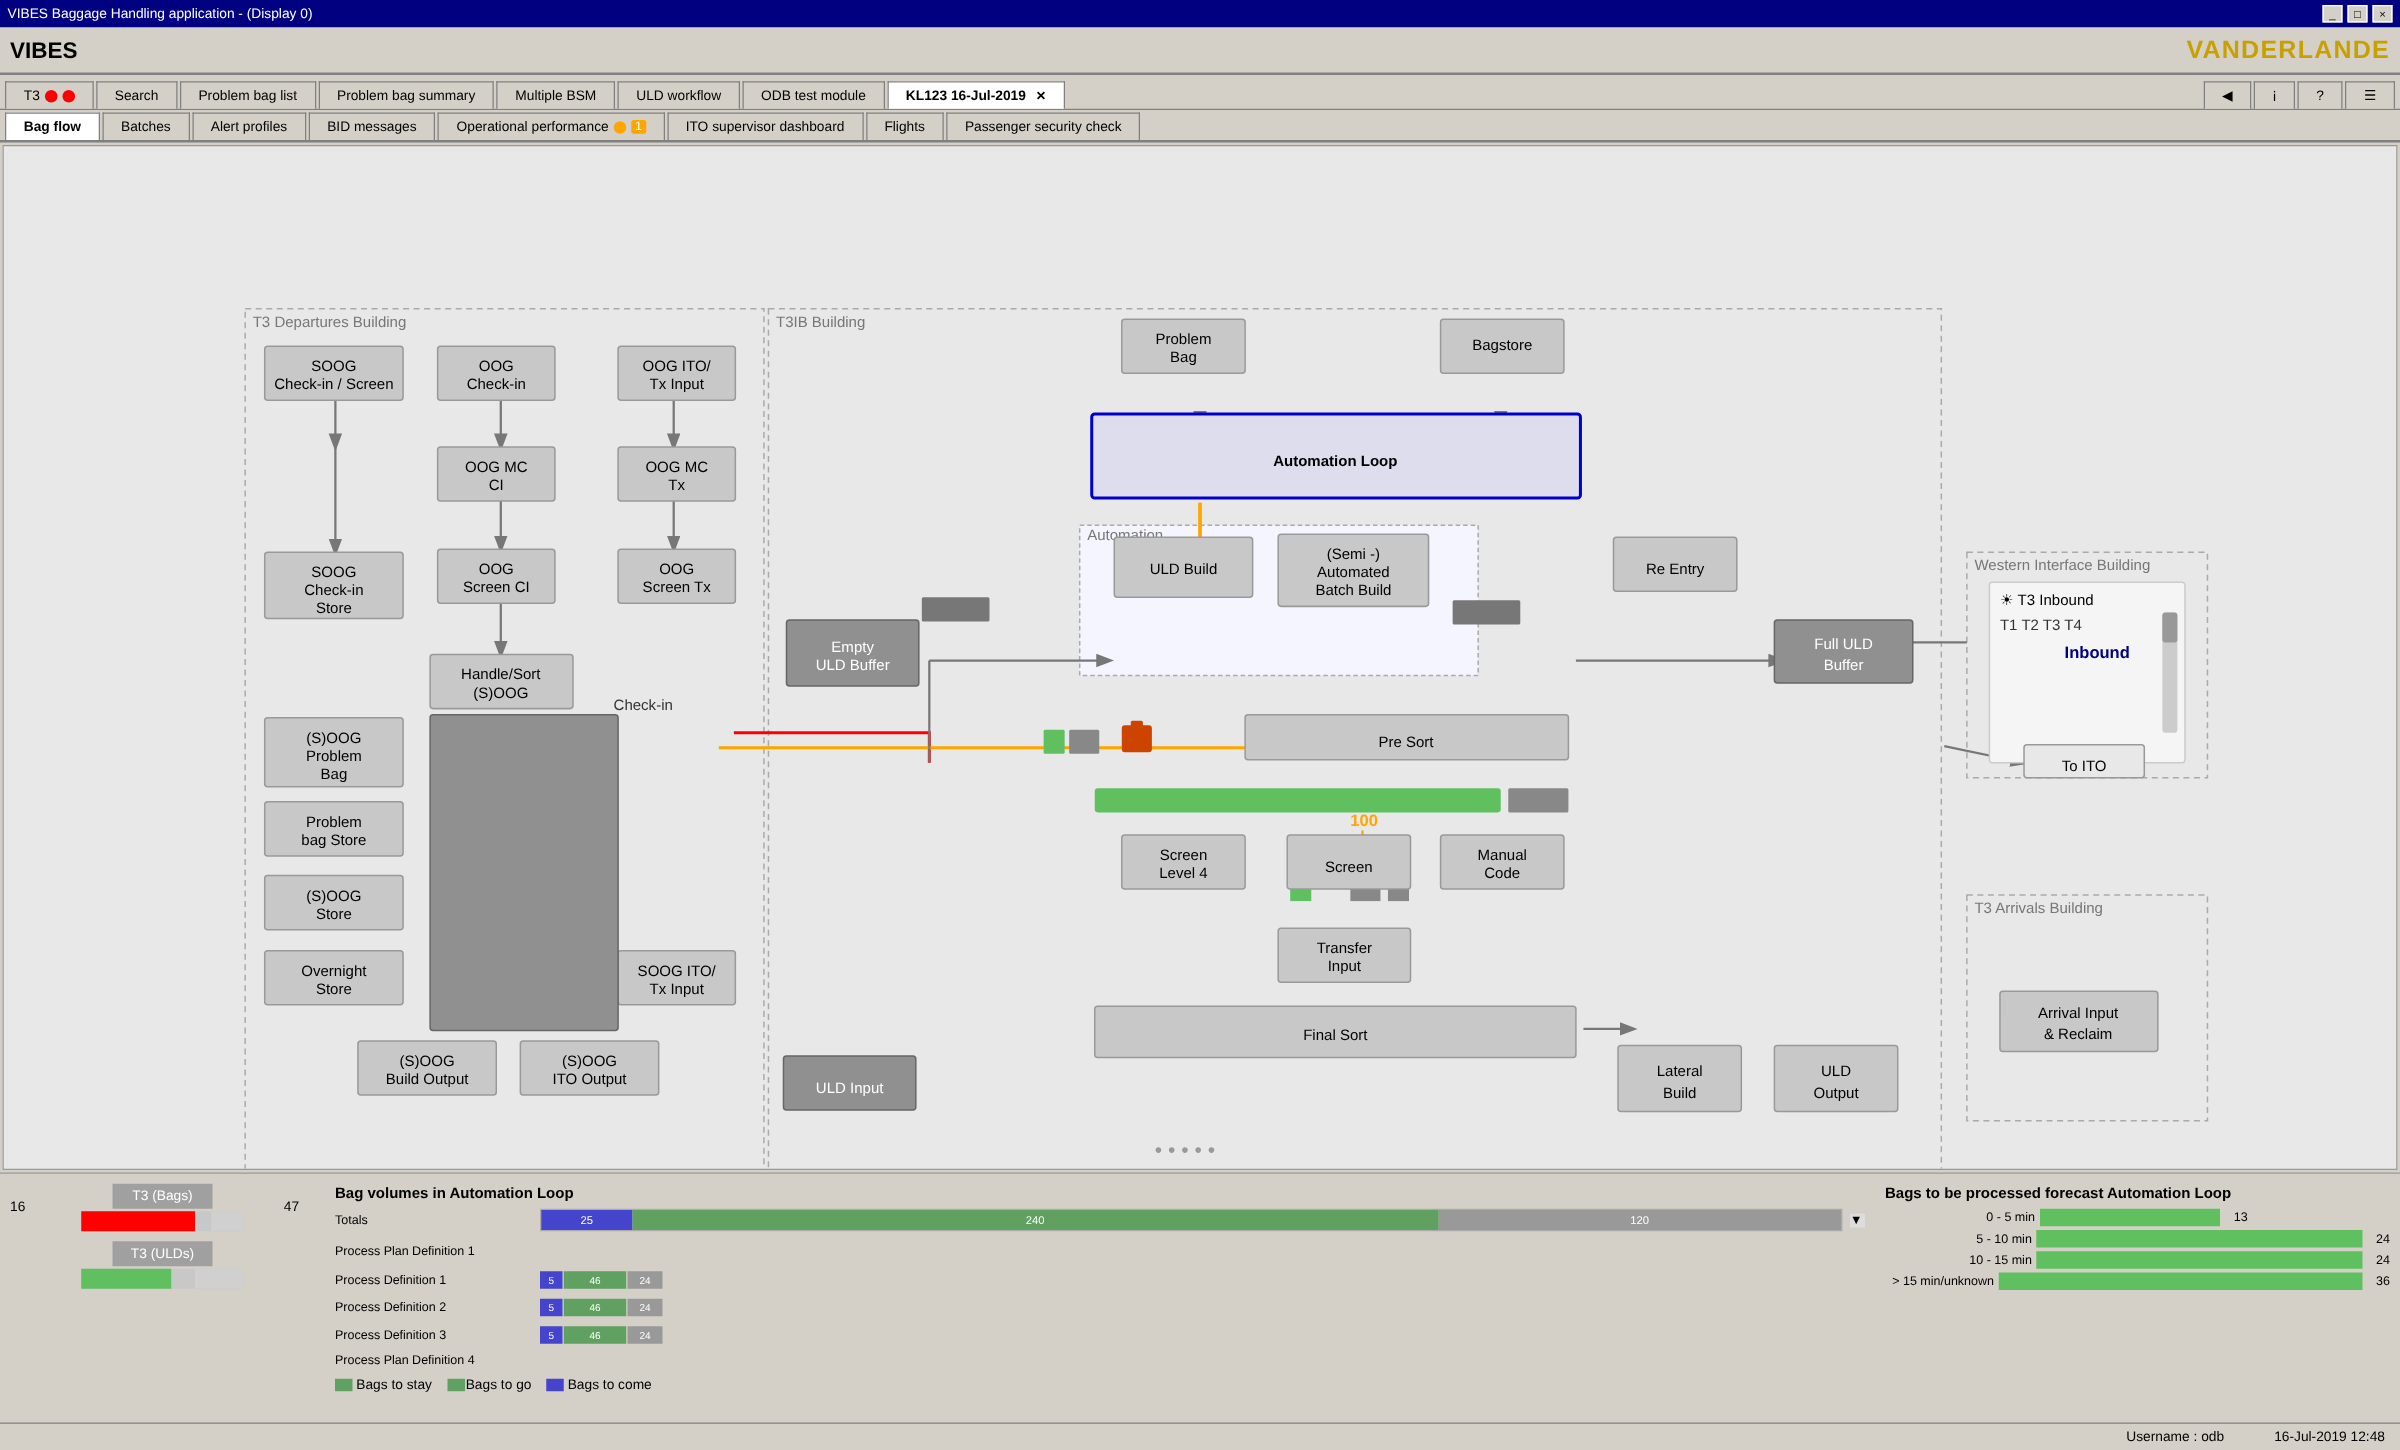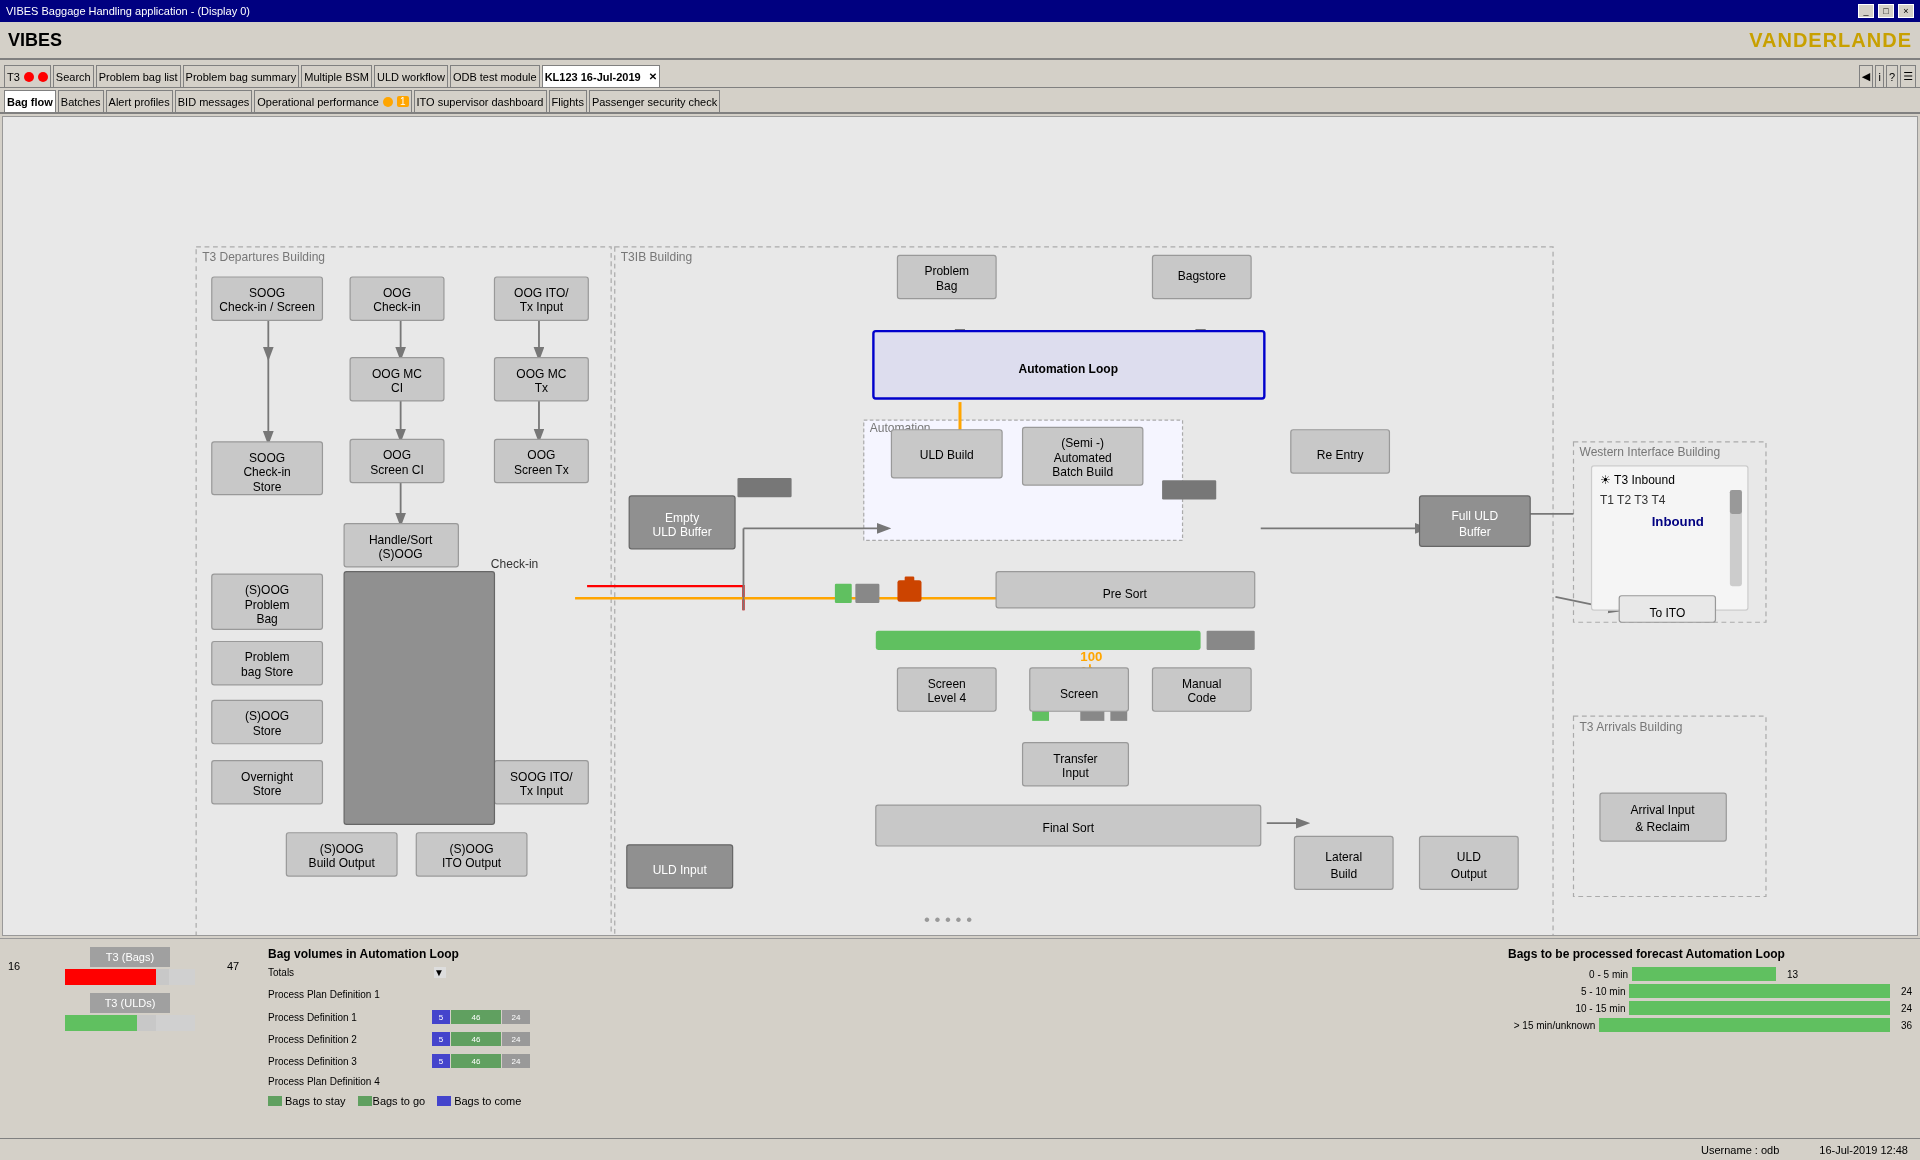--- a/index.html
+++ b/index.html
@@ -13,21 +13,21 @@
 
     
     #appheader { background: #d4d0c8; height: 38px; display: flex; align-items: center; padding: 0 8px; border-bottom: 2px solid #808080; }
     #appheader .app-title { font-size: 18px; font-weight: bold; color: #000; flex: 1; }
     #appheader .vendor { font-size: 20px; font-weight: bold; color: #c8a000; letter-spacing: 1px; }
 
     
     #tabs1 { background: #d4d0c8; height: 28px; display: flex; align-items: flex-end; padding: 0 4px; border-bottom: 1px solid #808080; gap: 2px; }
     #tabs2 { background: #d4d0c8; height: 26px; display: flex; align-items: flex-end; padding: 0 4px; border-bottom: 2px solid #808080; gap: 2px; }
     
-    .tab { background: #d4d0c8; border: 1px solid #808080; border-bottom: none; padding: 2px 2px; font-size: 11px; cursor: pointer; height: 22px; display: flex; align-items: center; gap: 4px; }
+    .tab { background: #d4d0c8; border: 1px solid #808080; border-bottom: none; padding: 2px 14px; font-size: 11px; cursor: pointer; height: 22px; display: flex; align-items: center; gap: 4px; }
     .tab.active { background: #fff; font-weight: bold; }
     .tab .red-dot { width: 10px; height: 10px; background: red; border-radius: 50%; display: inline-block; }
     .tab .orange-dot { width: 10px; height: 10px; background: orange; border-radius: 50%; display: inline-block; }
     .tab .close-x { margin-left: 4px; font-size: 10px; cursor: pointer; }
     .tab .badge { background: orange; color: white; border-radius: 2px; padding: 0 3px; font-size: 10px; }
 
     
     #main { display: flex; flex-direction: column; height: calc(1160px - 22px - 38px - 28px - 26px); }
     
     
@@ -412,20 +412,31 @@
           </div>
         </div>
       </div>
     </div>
 
     <div id="bag-volumes">
       <div class="panel-title">Bag volumes in Automation Loop</div>
 
       <div class="vol-row">
         <span class="vol-label">Totals</span>
+        <div style="display:flex; height:18px; flex:1; border:1px solid #aaa;">
+          <div style="background:#4444cc; width:7%; display:flex; align-items:center; justify-content:center;">
+            <span style="color:white; font-size:9px;">25</span>
+          </div>
+          <div style="background:#60a060; width:62%; display:flex; align-items:center; justify-content:center;">
+            <span style="color:white; font-size:9px;">240</span>
+          </div>
+          <div style="background:#999; flex:1; display:flex; align-items:center; justify-content:center;">
+            <span style="color:white; font-size:9px;">120</span>
+          </div>
+        </div>
         <div style="width:12px; background:#ddd; margin-left:2px; cursor:pointer;">▼</div>
       </div>
 
       <div class="vol-row">
         <span class="vol-label">Process Plan Definition 1</span>
         <div style="height:16px; flex:1;"></div>
       </div>
       <div class="vol-row">
         <span class="vol-label">Process Definition 1</span>
         <div style="display:flex; height:14px; gap:1px;">

